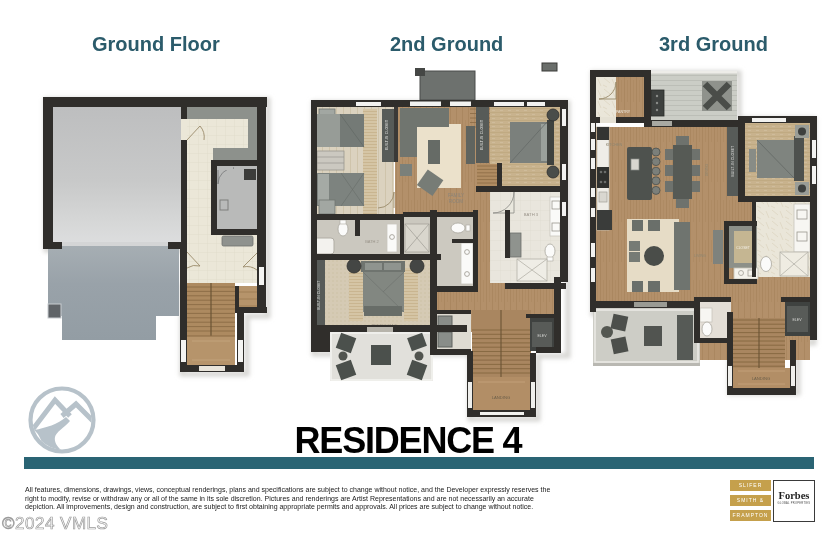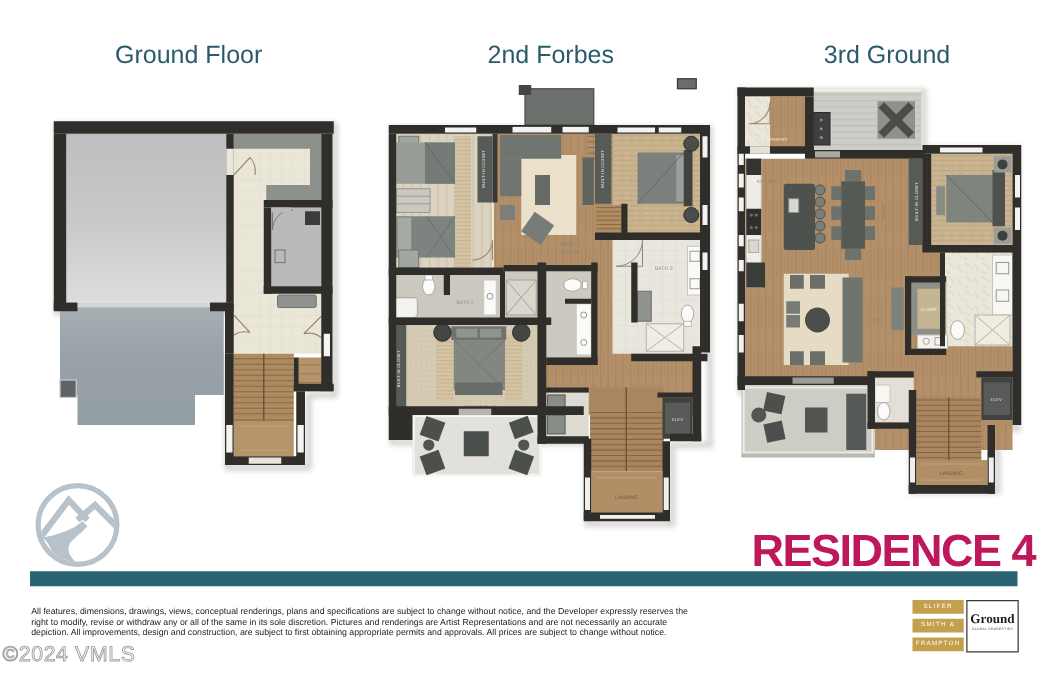--- a/index.html
+++ b/index.html
@@ -1,22 +1,22 @@
 <!DOCTYPE html>
 <html><head><meta charset="utf-8">
 <style>
 html,body{margin:0;padding:0;width:840px;height:546px;background:#fff;overflow:hidden;
 font-family:"Liberation Sans",sans-serif;position:relative}
 .abs{position:absolute}
-.ftitle{position:absolute;top:34px;font-weight:normal;font-size:20px;color:#2b5b6b;line-height:20px}
+.ftitle{position:absolute;top:34px;font-weight:bold;font-size:20px;color:#2b5b6b;line-height:20px}
 </style></head><body>
 
 <div class="ftitle" style="left:92px">Ground Floor</div>
 
-<div class="ftitle" style="left:390px">2nd Forbes</div>
+<div class="ftitle" style="left:390px">2nd Ground</div>
 
 <div class="ftitle" style="left:659px">3rd Ground</div>
 <svg class="abs" style="left:0;top:0" width="840" height="546" viewBox="0 0 840 546">
 <defs>
 <linearGradient id="drive" x1="0" y1="0" x2="0" y2="1">
  <stop offset="0" stop-color="#a6aeb3"></stop>
         <stop offset="0.4" stop-color="#99a2a9"></stop>
         <stop offset="1" stop-color="#939da4"></stop>
 </linearGradient>
 <linearGradient id="garage" x1="0" y1="0" x2="0" y2="1">
@@ -723,30 +723,30 @@
 
 <path d="M593 73 H739 V119 H814 V343 H798 V393 H730 V314 H593 Z" fill="none" stroke="#d6d5d2" stroke-width="5" filter="url(#softblur)"></path>
 <circle cx="36" cy="34" r="31.5" fill="none" stroke="#b7c2ca" stroke-width="4.2"></circle>
 <g clip-path="url(#logoclip)">
 <path d="M4 47 L29 14 L44 30" fill="none" stroke="#b7c2ca" stroke-width="5" stroke-linejoin="miter"></path>
 <path d="M36 30 L50 18 L68 36" fill="none" stroke="#b7c2ca" stroke-width="5" stroke-linejoin="miter"></path>
 <path d="M8 44 C20 42 32 38 40 31 L44 35 C38 42 30 46 29 51 C28 56 31 60 35 64 L18 64 C16 56 14 49 8 44 Z" fill="#b7c2ca"></path>
 </g>
 </svg>
 
-<div class="abs" style="left:12px;top:423px;width:816px;text-align:right;font-weight:bold;font-size:36px;line-height:36px;color:#be185d;letter-spacing:-1.2px">RESIDENCE 4</div>
+<div class="abs" style="left:0;top:423px;width:816px;text-align:center;font-weight:bold;font-size:36px;line-height:36px;color:#000000;letter-spacing:-1.2px">RESIDENCE 4</div>
 
 <div class="abs" style="left:24px;top:457px;width:790px;height:12px;background:#2a6474"></div>
 
 <div class="abs" style="left:25px;top:486px;font-size:7px;line-height:8.5px;color:#1a1a1a">All features, dimensions, drawings, views, conceptual renderings, plans and specifications are subject to change without notice, and the Developer expressly reserves the<br>right to modify, revise or withdraw any or all of the same in its sole discretion. Pictures and renderings are Artist Representations and are not necessarily an accurate<br>depiction. All improvements, design and construction, are subject to first obtaining appropriate permits and approvals. All prices are subject to change without notice.</div>
 
 <div class="abs" style="left:2px;top:514px;font-size:17px;color:transparent;-webkit-text-stroke:0.7px #9b9b9b;letter-spacing:0.5px">©2024 VMLS</div>
 
 <div class="abs" style="left:730px;top:480px;width:41px">
 <div style="background:#c5a04c;color:#fff;font-size:5px;letter-spacing:1px;text-align:center;height:11px;line-height:11px;margin-bottom:4px">SLIFER</div>
 <div style="background:#c5a04c;color:#fff;font-size:5px;letter-spacing:1px;text-align:center;height:11px;line-height:11px;margin-bottom:4px">SMITH &amp;</div>
 <div style="background:#c5a04c;color:#fff;font-size:5px;letter-spacing:1px;text-align:center;height:11px;line-height:11px">FRAMPTON</div>
 </div>
 
 <div class="abs" style="left:773px;top:480px;width:40px;height:40px;background:#fff;border:1.2px solid #3a3a3a;text-align:center">
-<div style="font-family:'Liberation Serif',serif;font-weight:bold;font-size:10.5px;color:#1d1d1d;margin-top:9px">Ground</div>
+<div style="font-family:'Liberation Serif',serif;font-weight:bold;font-size:10.5px;color:#1d1d1d;margin-top:9px">Forbes</div>
 <div style="font-size:2.6px;color:#444;letter-spacing:0.3px;margin-top:1px">GLOBAL PROPERTIES</div>
 </div>
 
 </body></html>

